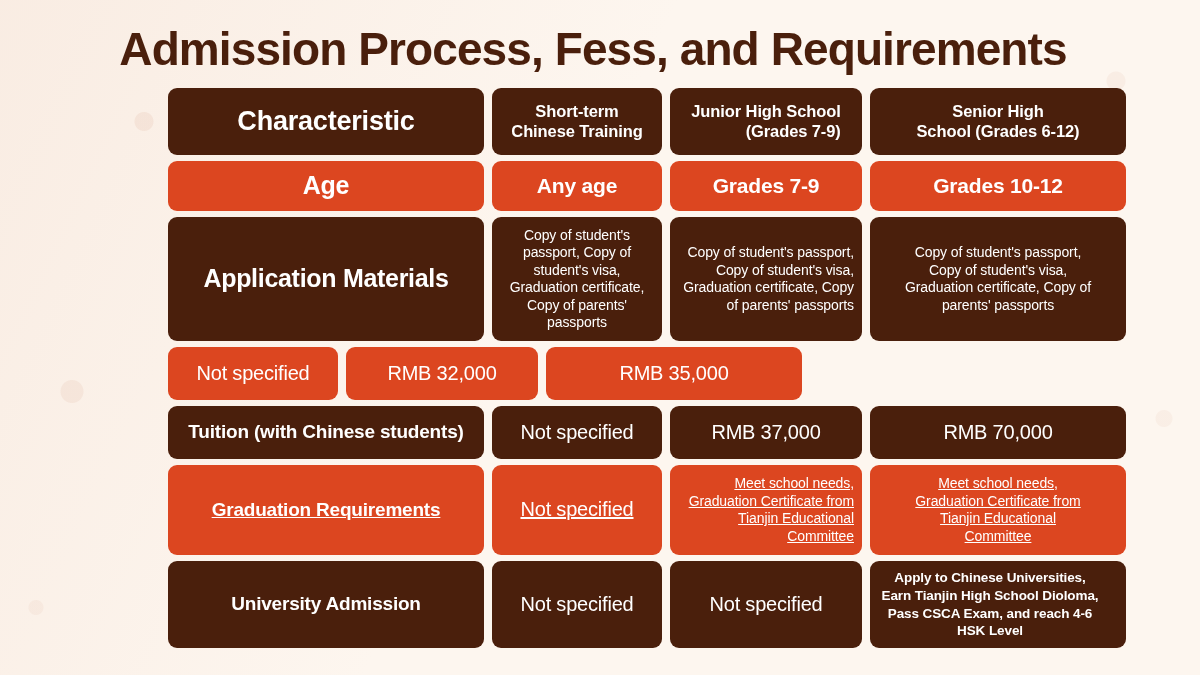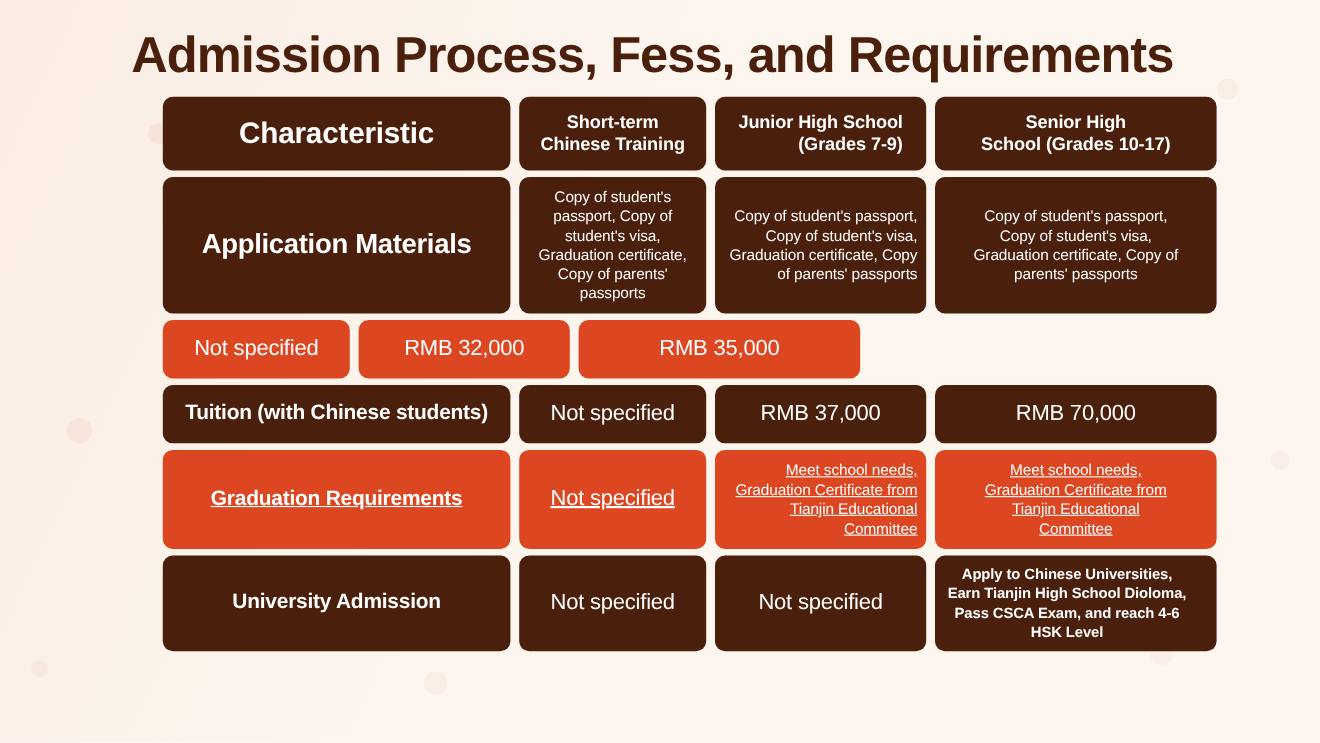--- a/index.html
+++ b/index.html
@@ -51,21 +51,21 @@
     color: #4a1f0c;
     font-size: 46px;
     font-weight: 900;
     letter-spacing: -0.9px;
     line-height: 1.1;
     white-space: nowrap;
   }
 
   #matrix {
     position: absolute;
-    left: 148px;
+    left: 168px;
     top: 88px;
     width: 958px;
     display: flex;
     flex-direction: column;
     gap: 6px;
   }
 
   .trow {
     display: flex;
     gap: 8px;
@@ -123,23 +123,29 @@
 
   <div id="matrix">
 
     <div class="trow r-header">
       <div class="cell dark c0 label-head">Characteristic</div>
       <div class="cell dark c1 col-head" style="white-space:pre-line;">Short-term
 Chinese Training</div>
       <div class="cell dark c2 col-head" style="white-space:pre-line;">Junior High School
 (Grades 7-9)</div>
       <div class="cell dark c3 col-head" style="white-space:pre-line;">Senior High
-School (Grades 10-17)</div>
+School (Grades 6-12)</div>
     </div>
 
+    <div class="trow r-age">
+      <div class="cell light c0 label-strong">Age</div>
+      <div class="cell light c1 val-big">Any age</div>
+      <div class="cell light c2 val-big">Grades 7-9</div>
+      <div class="cell light c3 val-big">Grades 10-12</div>
+    </div>
 
     <div class="trow r-mats">
       <div class="cell dark c0 label-strong">Application Materials</div>
       <div class="cell dark c1 val-small">Copy of student's passport, Copy of student's visa, Graduation certificate, Copy of parents' passports</div>
       <div class="cell dark c2 val-small">Copy of student's passport, Copy of student's visa, Graduation certificate, Copy of parents' passports</div>
       <div class="cell dark c3 val-small" style="padding-left:34px;padding-right:34px;">Copy of student's passport, Copy of student's visa, Graduation certificate, Copy of parents' passports</div>
     </div>
 
     <div class="trow r-tuit1">
       <div class="cell light c1 val-reg">Not specified</div>

